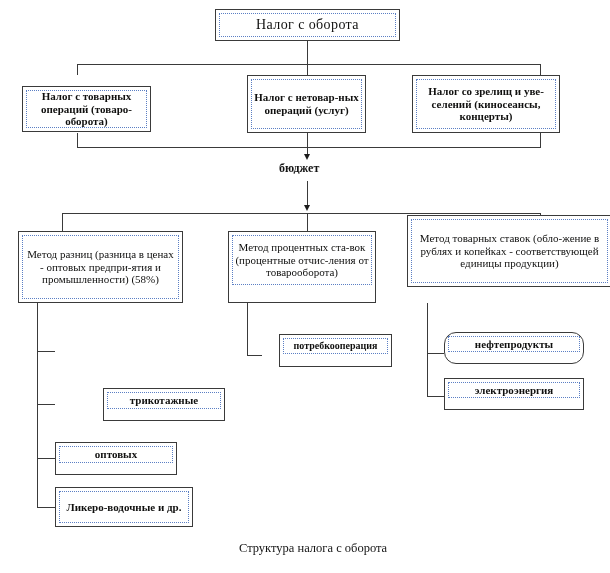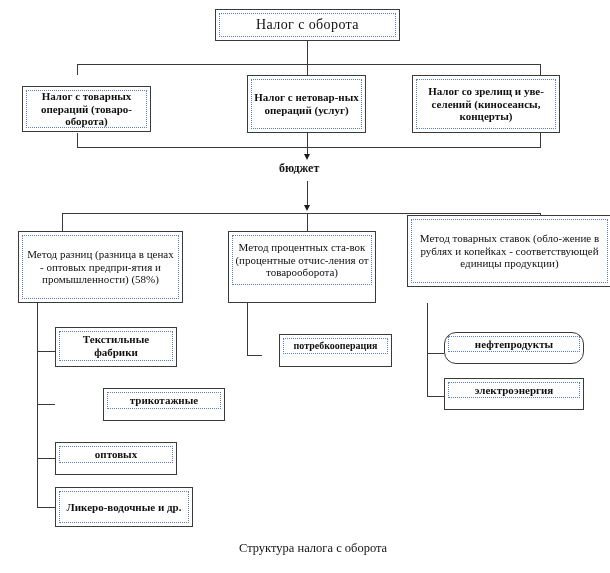--- a/index.html
+++ b/index.html
@@ -141,23 +141,20 @@
   <div class="node anchor-top" style="left:407px; top:215px; width:205px; height:72px;">
     <div class="inner t-lvl3" style="height:100%;">Метод товарных ставок (обло-жение в рублях и копейках - соответствующей единицы продукции)</div>
   </div>
 
   <div class="ln v" style="left:37px; top:303px; width:1px; height:205px;"></div>
   <div class="ln h" style="left:37px; top:351px; width:18px; height:1px;"></div>
   <div class="ln h" style="left:37px; top:404px; width:18px; height:1px;"></div>
   <div class="ln h" style="left:37px; top:458px; width:18px; height:1px;"></div>
   <div class="ln h" style="left:37px; top:507px; width:18px; height:1px;"></div>
 
-  <div class="node anchor-top" style="left:55px; top:327px; width:122px; height:40px;">
-    <div class="inner t-leaf" style="height:30px; align-self:flex-start;">Текстильные фабрики</div>
-  </div>
 
   <div class="node anchor-top" style="left:55px; top:388px; width:122px; height:33px;margin-left:48px;">
     <div class="inner t-leaf" style="height:17px; align-self:flex-start;">трикотажные</div>
   </div>
 
   <div class="node anchor-top" style="left:55px; top:442px; width:122px; height:33px;">
     <div class="inner t-leaf" style="height:17px; align-self:flex-start;">оптовых</div>
   </div>
 
   <div class="node anchor-top" style="left:55px; top:487px; width:138px; height:40px;">

